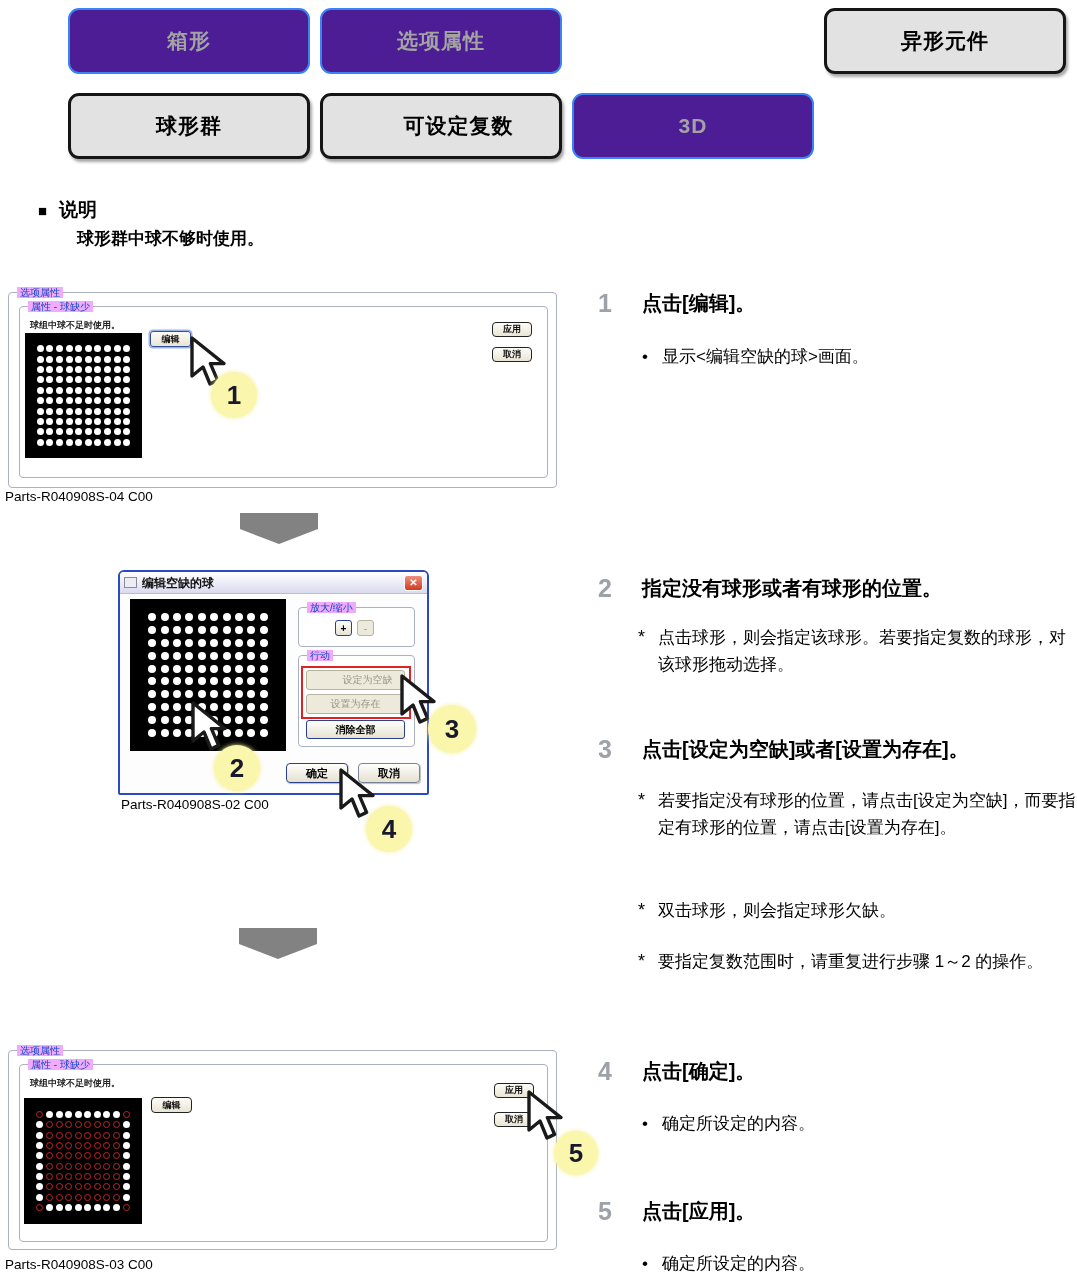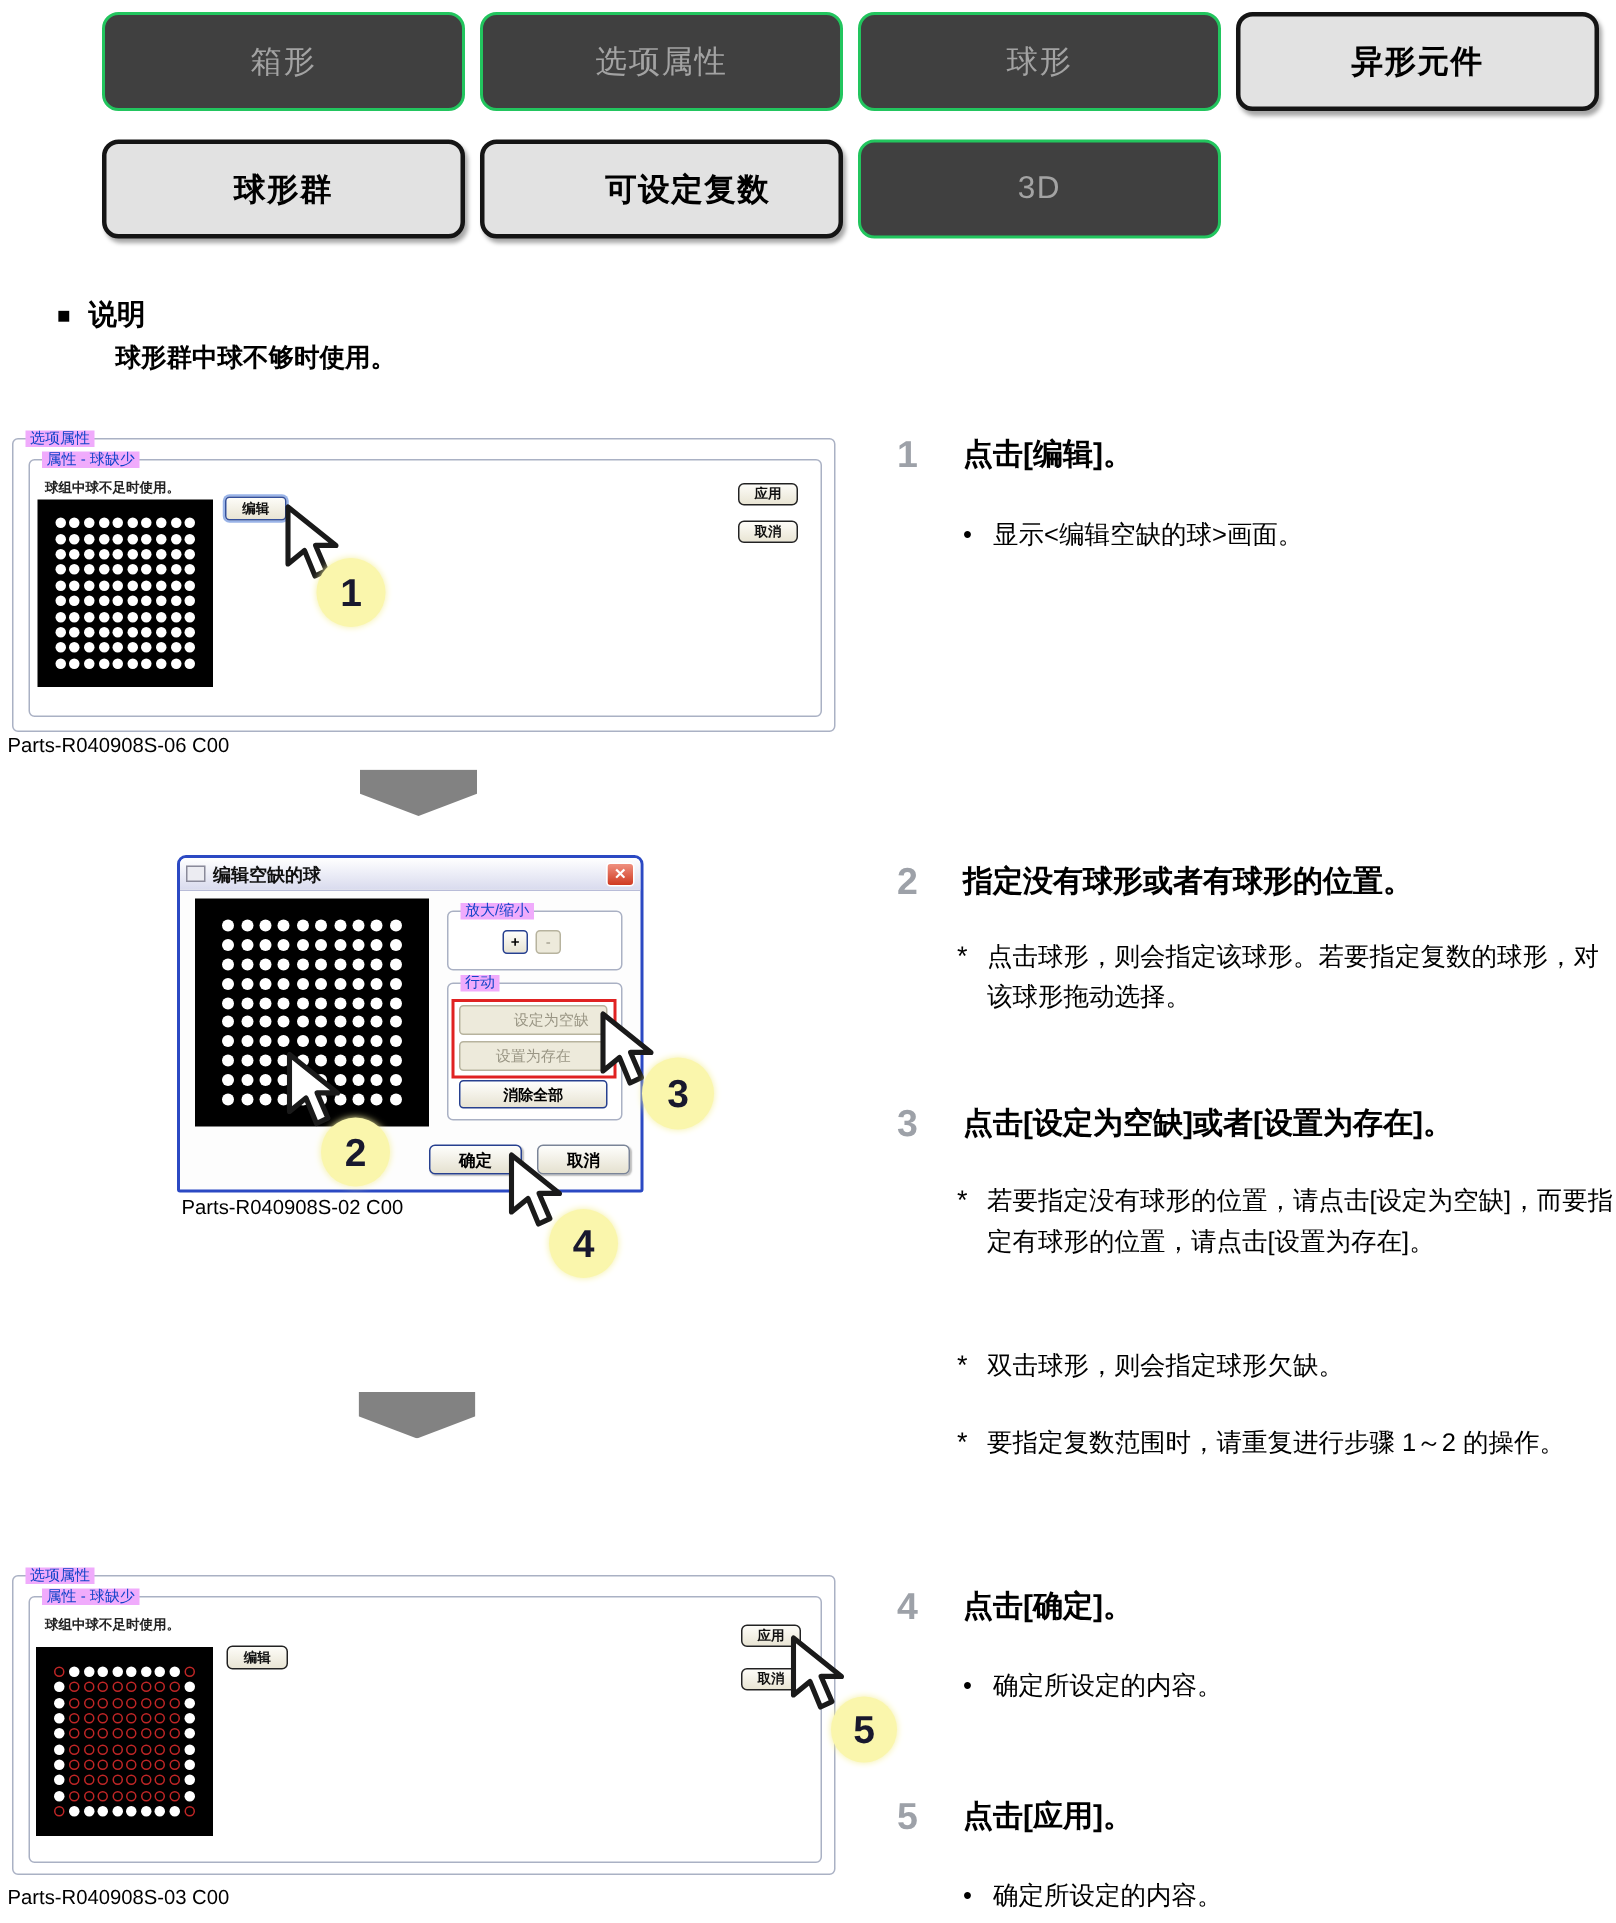--- a/index.html
+++ b/index.html
@@ -1,22 +1,22 @@
 <!DOCTYPE html>
 <html><head>
 <meta charset="utf-8">
 <style>
   html,body{margin:0;padding:0;background:#fff;}
   #canvas{position:relative;width:1077px;height:1282px;background:#fff;overflow:hidden;
           font-family:"Liberation Sans","DejaVu Sans",sans-serif;color:#000;}
 
   
-  .tab{position:absolute;width:242px;height:66px;border:2px solid #22c55e;border-radius:11px;
-       background:#404040;color:#a3a3a3;font-size:21px;display:flex;align-items:center;justify-content:center;
-       box-sizing:border-box;letter-spacing:1px;}
+  .tab{position:absolute;width:242px;height:66px;border:2px solid #3b82f6;border-radius:11px;
+       background:#4c1d95;color:#a3a3a3;font-size:21px;display:flex;align-items:center;justify-content:center;
+       box-sizing:border-box;letter-spacing:1px;font-weight:bold;}
   .tab.active{border:3px solid #151515;background:#e2e2e2;color:#000;font-weight:bold;
        box-shadow:2px 3px 3px rgba(0,0,0,.35);}
 
   
   .sec-head{position:absolute;left:38px;top:197px;font-size:19px;font-weight:bold;display:flex;gap:12px;align-items:center;}
   .sec-marker{font-size:15px;line-height:19px;}
   .sec-body{position:absolute;left:77px;top:227px;font-size:17px;font-weight:600;}
 
   
   .gbox{position:absolute;border:1px solid #aab1c4;border-radius:4px;background:#fff;box-sizing:border-box;}
@@ -79,21 +79,20 @@
   .note-marker{width:20px;flex:none;}
   .note.star .note-marker{font-size:18px;}
 </style>
 </head>
 <body>
 
 <div id="canvas">
 
   <div class="tab" style="left:68px;top:8px;">箱形</div>
   <div class="tab" style="left:320px;top:8px;">选项属性</div>
-  <div class="tab" style="left:572px;top:8px;">球形</div>
   <div class="tab active" style="left:824px;top:8px;">异形元件</div>
   <div class="tab active" style="left:68px;top:93px;">球形群</div>
   <div class="tab active" style="left:320px;top:93px;padding-left:35px;">可设定复数</div>
   <div class="tab" style="left:572px;top:93px;">3D</div>
 
   <div class="sec-head">
     <span class="sec-marker">■</span>
     <span>说明</span>
   </div>
   <div class="sec-body">球形群中球不够时使用。</div>
@@ -223,21 +222,21 @@
           <span class="dot dot-white"></span>
           <span class="dot dot-white"></span>
           <span class="dot dot-white"></span>
           <span class="dot dot-white"></span>
         </div>
       </div>
     <button class="btn-xs focus" style="left:141px;top:38px;width:41px;height:16px;">编辑</button>
     <button class="btn-xs dark" style="left:483px;top:29px;width:40px;height:15px;">应用</button>
     <button class="btn-xs dark" style="left:483px;top:54px;width:40px;height:15px;">取消</button>
   </div>
-  <div class="caption" style="left:5px;top:489px;">Parts-R040908S-06 C00</div>
+  <div class="caption" style="left:5px;top:489px;">Parts-R040908S-04 C00</div>
 
   <div class="flow-arrow" style="left:240px;top:513px;"></div>
 
   <div class="dlg">
     <div class="dlg-title">
       <span class="dlg-icon"></span>
       <span class="dlg-title-text">编辑空缺的球</span>
       <button class="dlg-close">✕</button>
     </div>
     <div class="ballbox large" style="left:10px;top:27px;width:156px;height:152px;">

